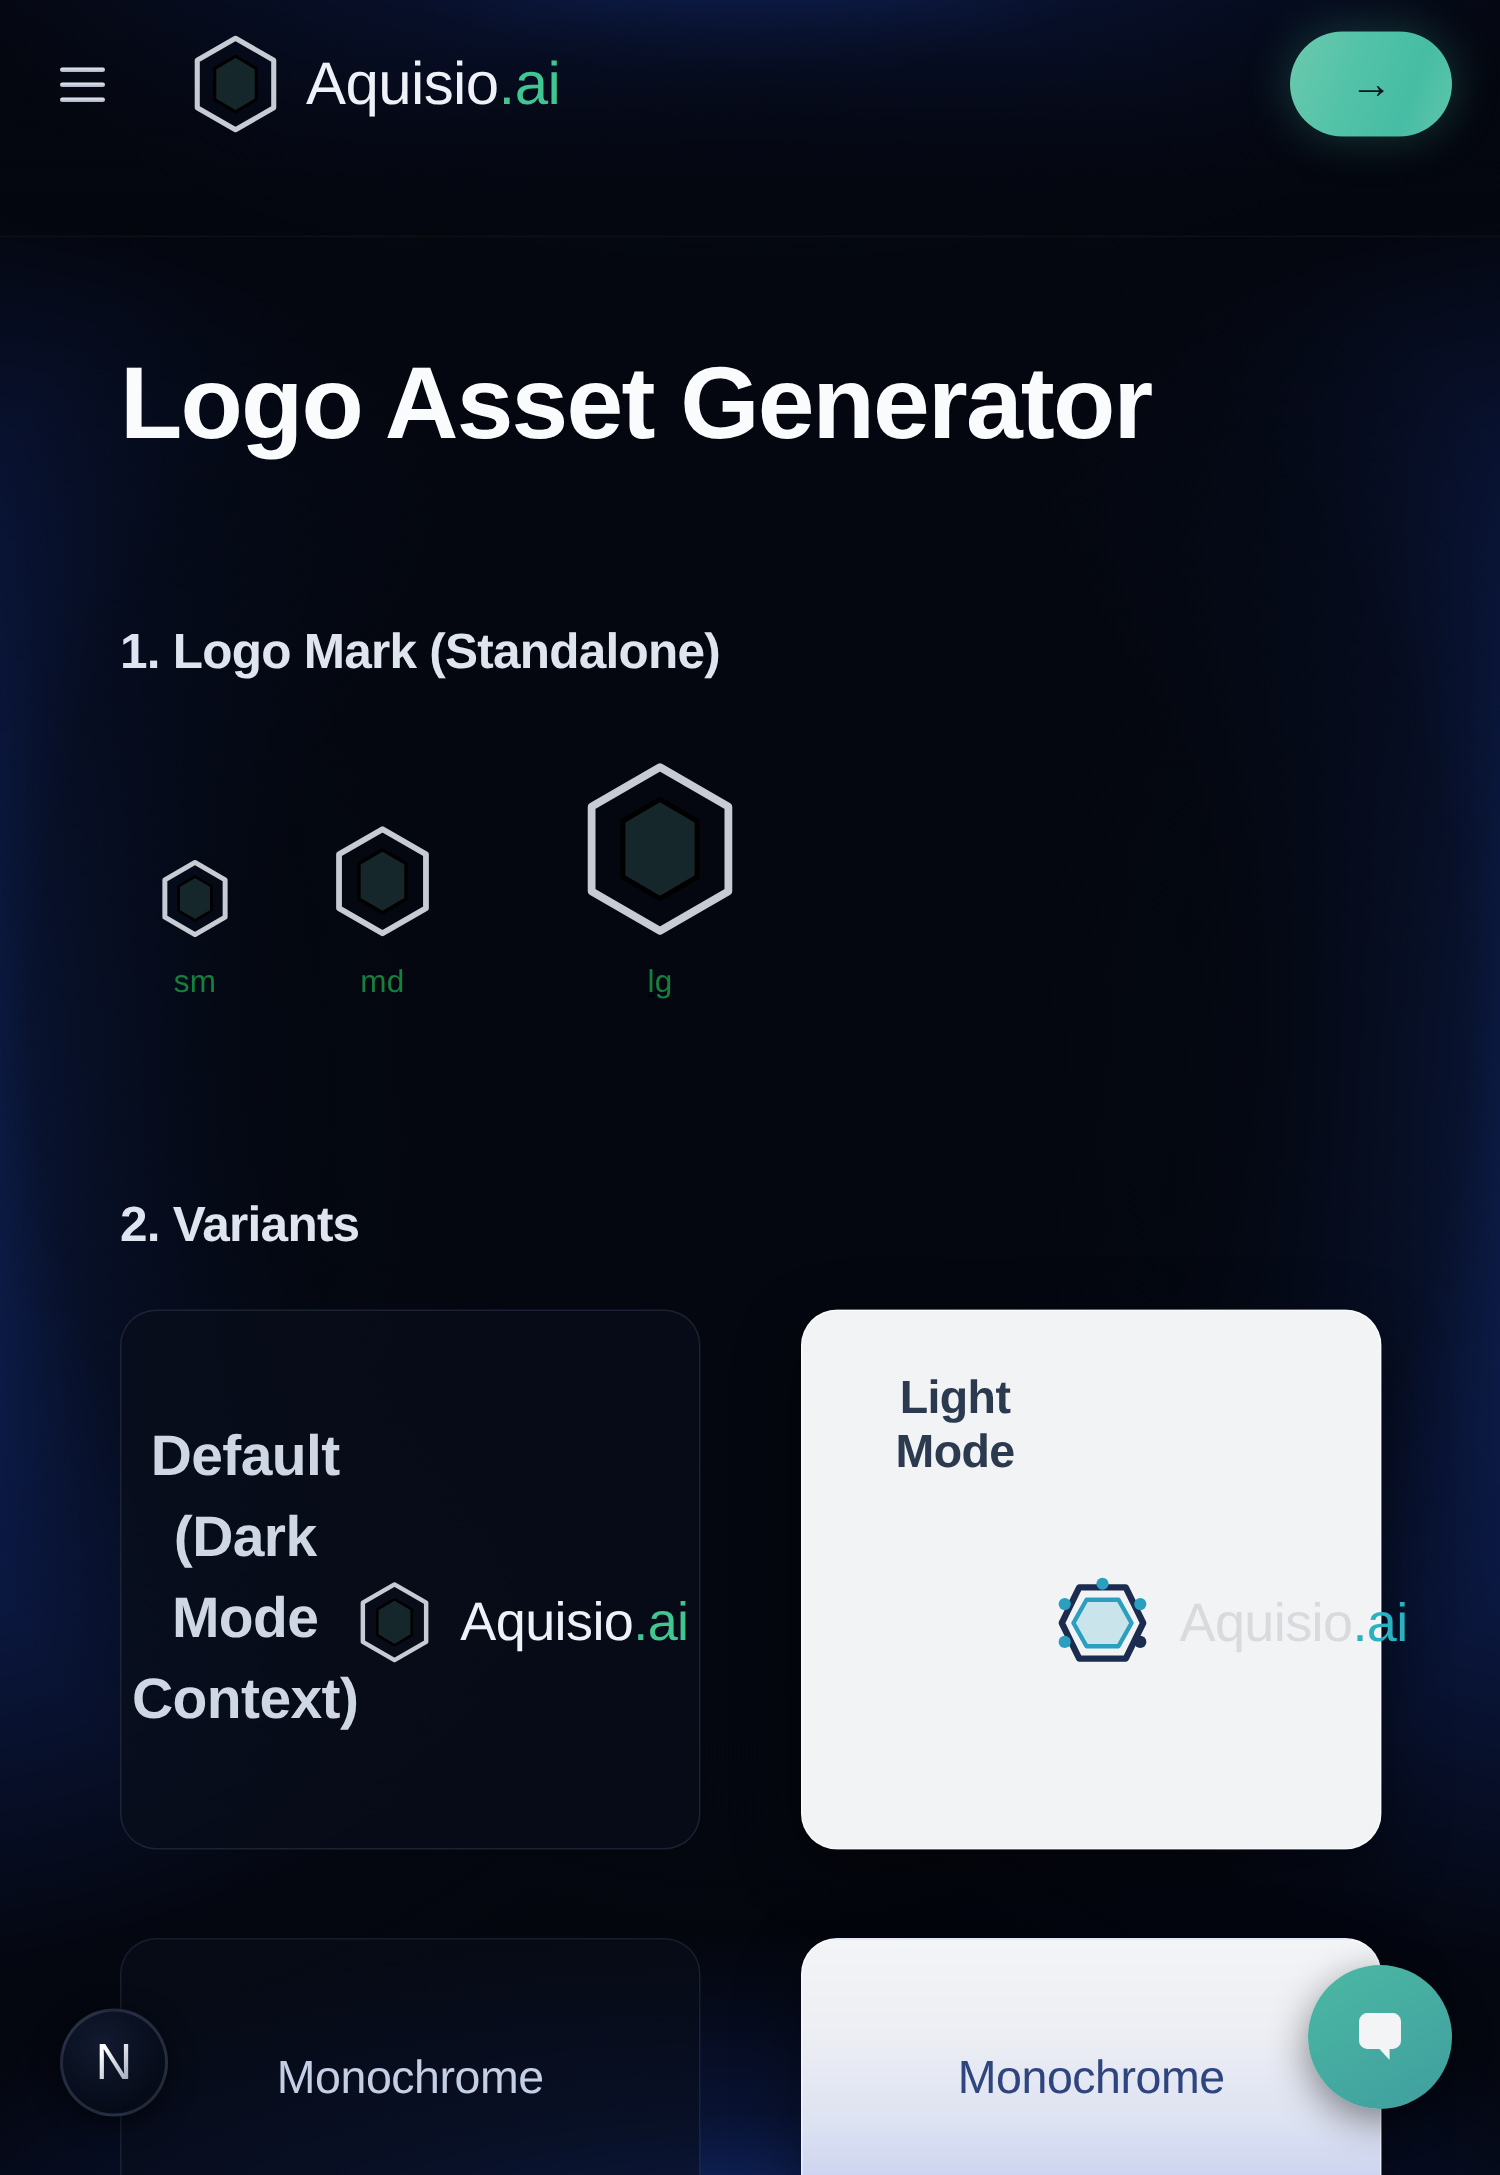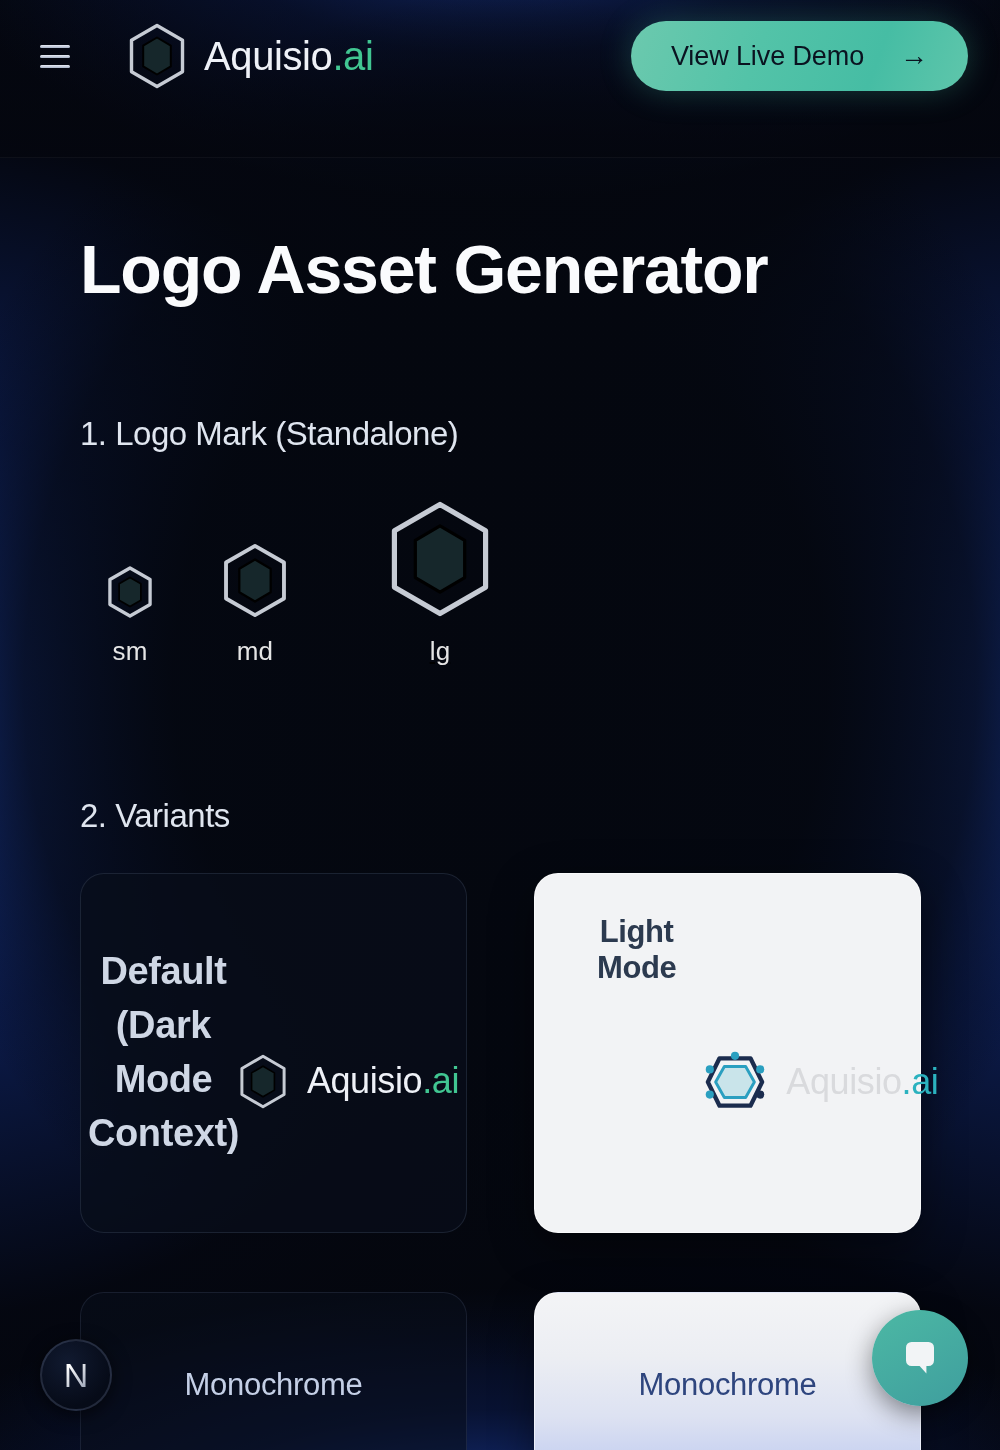--- a/index.html
+++ b/index.html
@@ -97,36 +97,36 @@
   
   .main { padding:0 0 0 80px; }
 
   .page-title {
     margin-top:72px;
     font-size:68px; font-weight:700; color:#fafbfd;
     letter-spacing:-1.2px;
   }
 
   .section-title {
-    font-size:33px; font-weight:400; color:#dfe5ef;
+    font-size:33px; font-weight:700; color:#dfe5ef;
     letter-spacing:-0.5px;
   }
   .sec1-title { margin-top:107px; }
   .sec2-title { margin-top:130px; }
 
   
   .size-row {
     display:flex; align-items:flex-end; gap:0;
     margin-top:34px; height:180px;
   }
   .size-item { display:flex; flex-direction:column; align-items:center; }
   .size-item .mark-holder { display:flex; align-items:flex-end; justify-content:center; }
   .size-label {
     margin-top:18px;
-    font-size:26px; color:#e5e5e5; letter-spacing:0.2px;
+    font-size:21px; color:#15803d; letter-spacing:0.2px;
   }
   .slot-sm { width:100px; }
   .slot-md { width:150px; }
   .slot-lg { width:220px;text-decoration:underline; }
 
   
   .variant-grid {
     margin-top:38px;
     display:grid;
     grid-template-columns:387px 387px;
@@ -246,21 +246,20 @@
       <span>
         <svg width="58" height="66" viewBox="0 0 58 66" aria-hidden="true">
           <polygon points="29,2.5 54.5,17.2 54.5,48.8 29,63.5 3.5,48.8 3.5,17.2" fill="none" stroke="#c6cbd4" stroke-width="3.4" stroke-linejoin="round"></polygon>
           <polygon points="29,14.5 42.8,22.6 42.8,43.4 29,51.5 15.2,43.4 15.2,22.6" fill="#16272b" stroke="#000000" stroke-width="2" stroke-linejoin="round"></polygon>
         </svg>
       </span>
       <span class="brand-word"><span>Aquisio</span><span class="tld">.ai</span></span>
     </div>
 
     <button class="demo-btn">
-      <span>View Live Demo</span>
       <span class="arrow">→</span>
     </button>
   </div>
 
   <div class="main">
 
     <h1 class="page-title">Logo Asset Generator</h1>
 
     <h2 class="section-title sec1-title">1. Logo Mark (Standalone)</h2>
 

